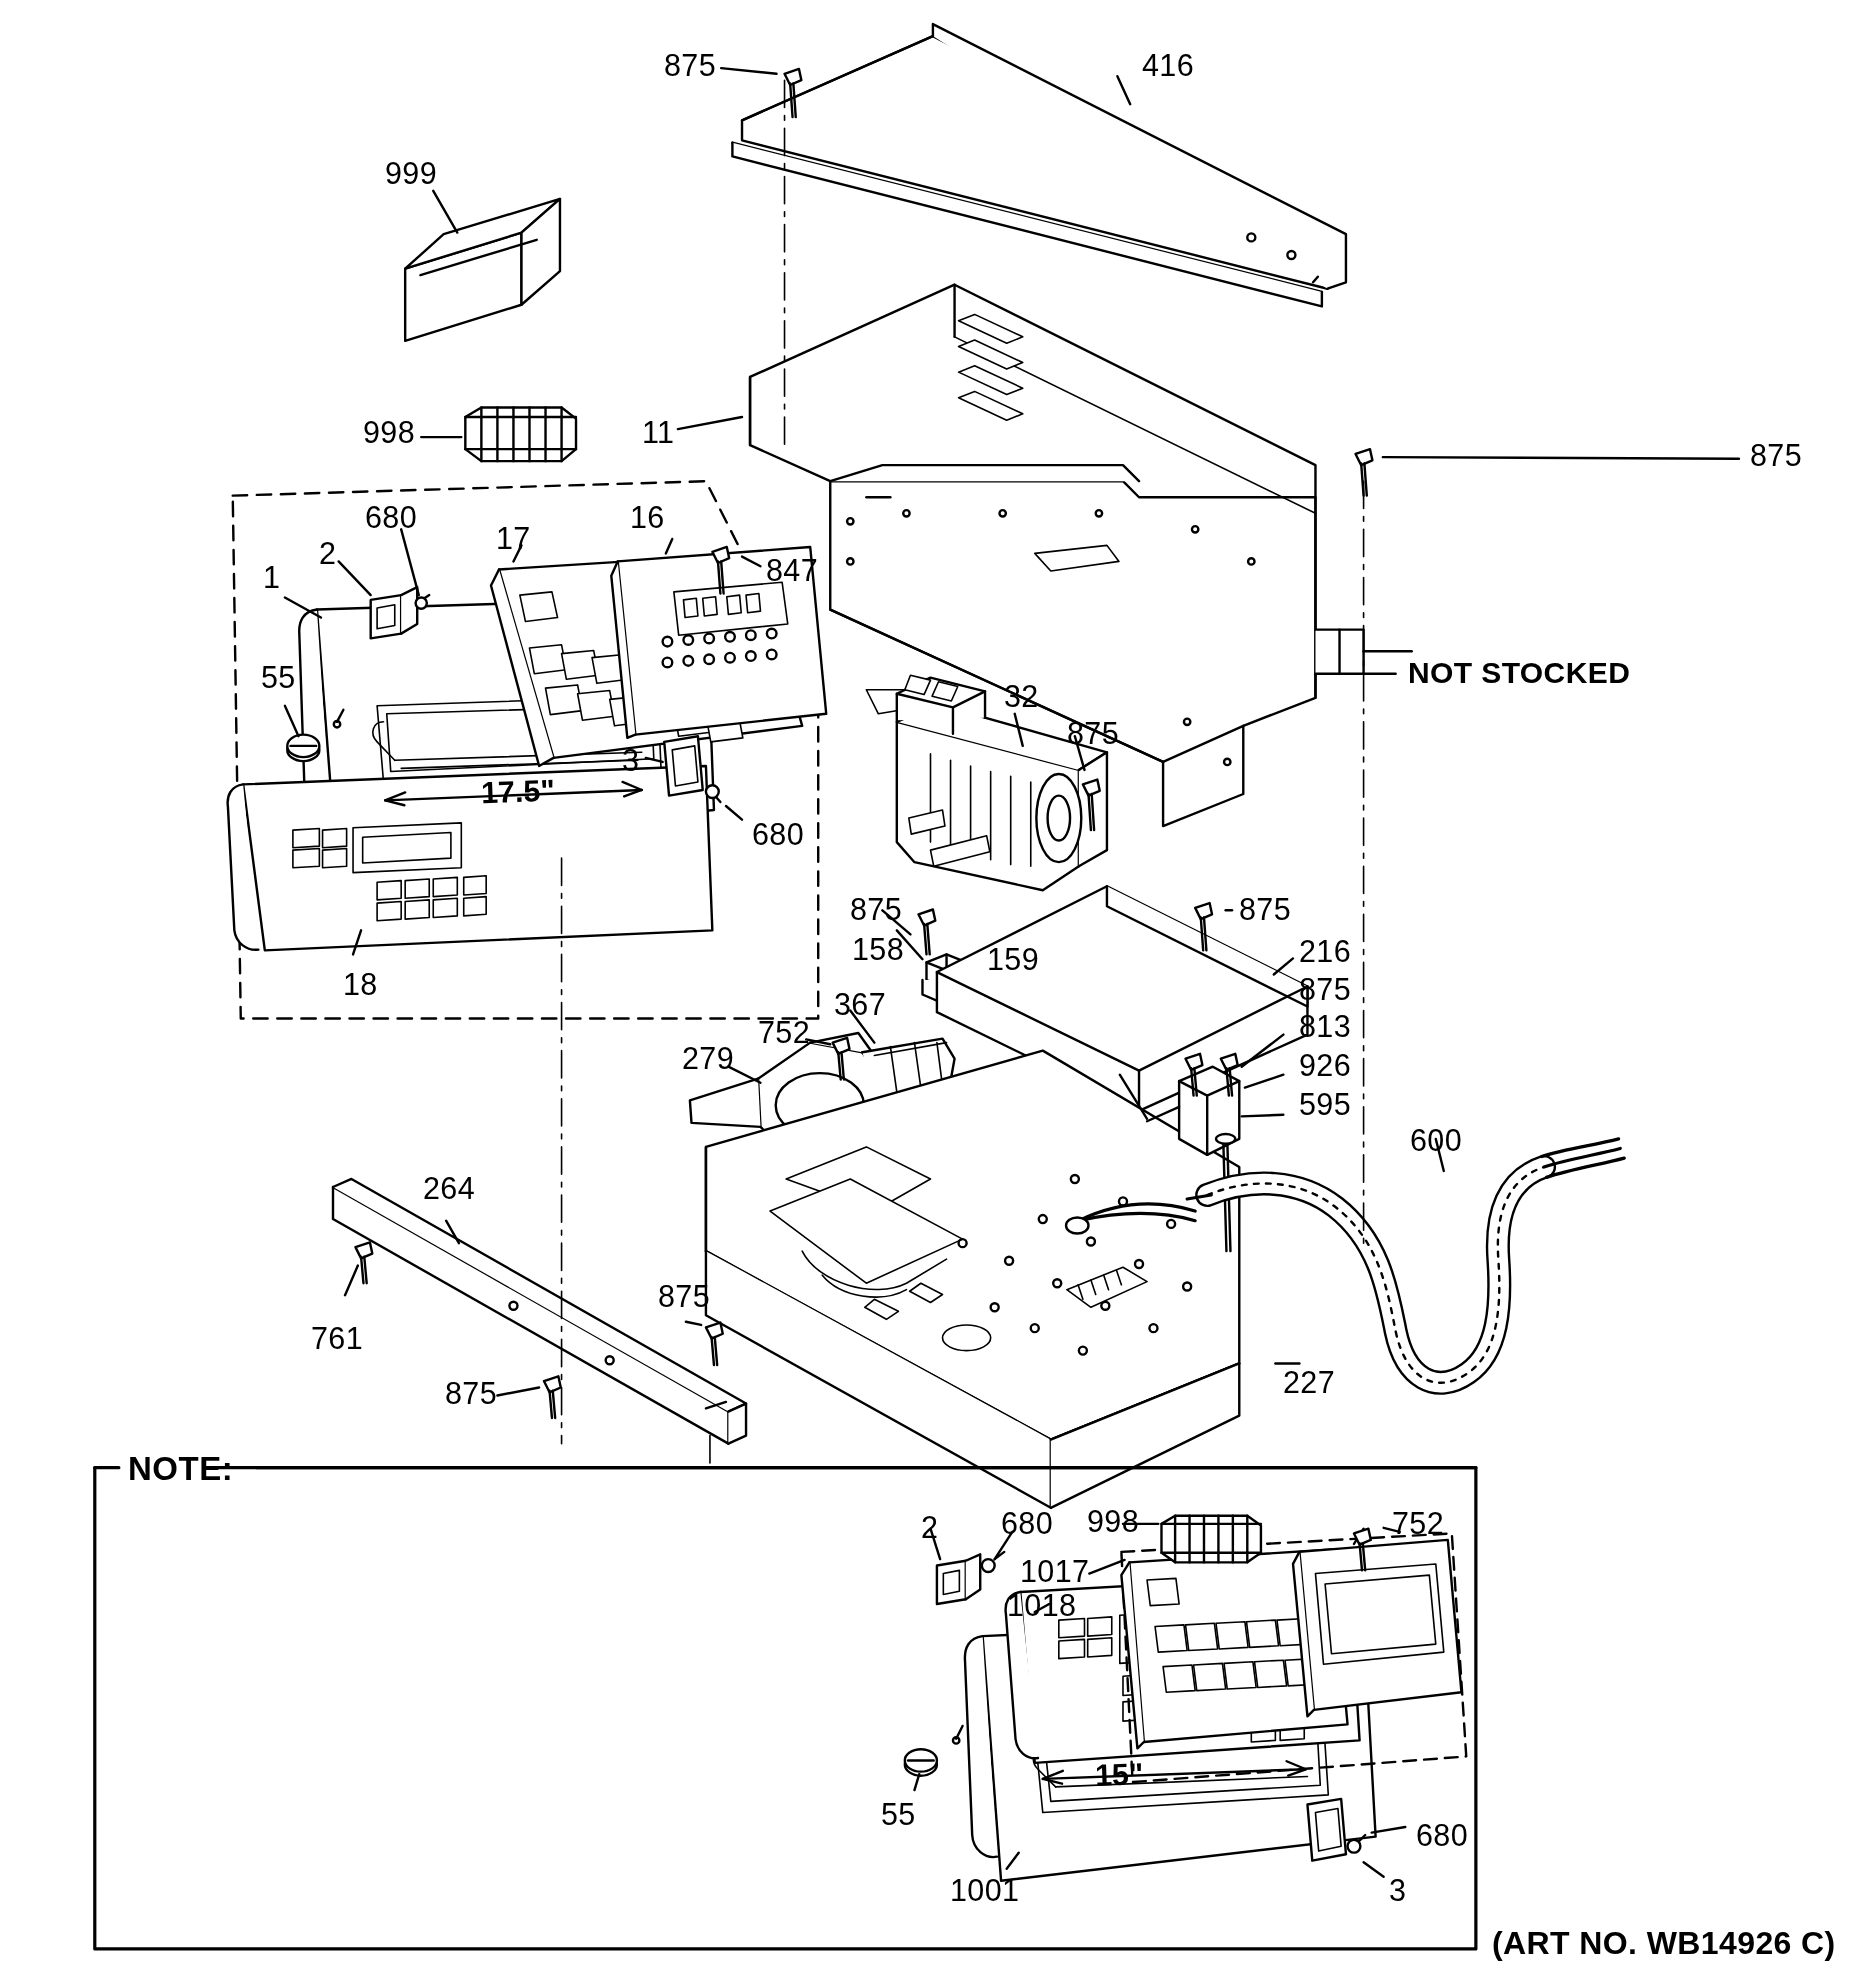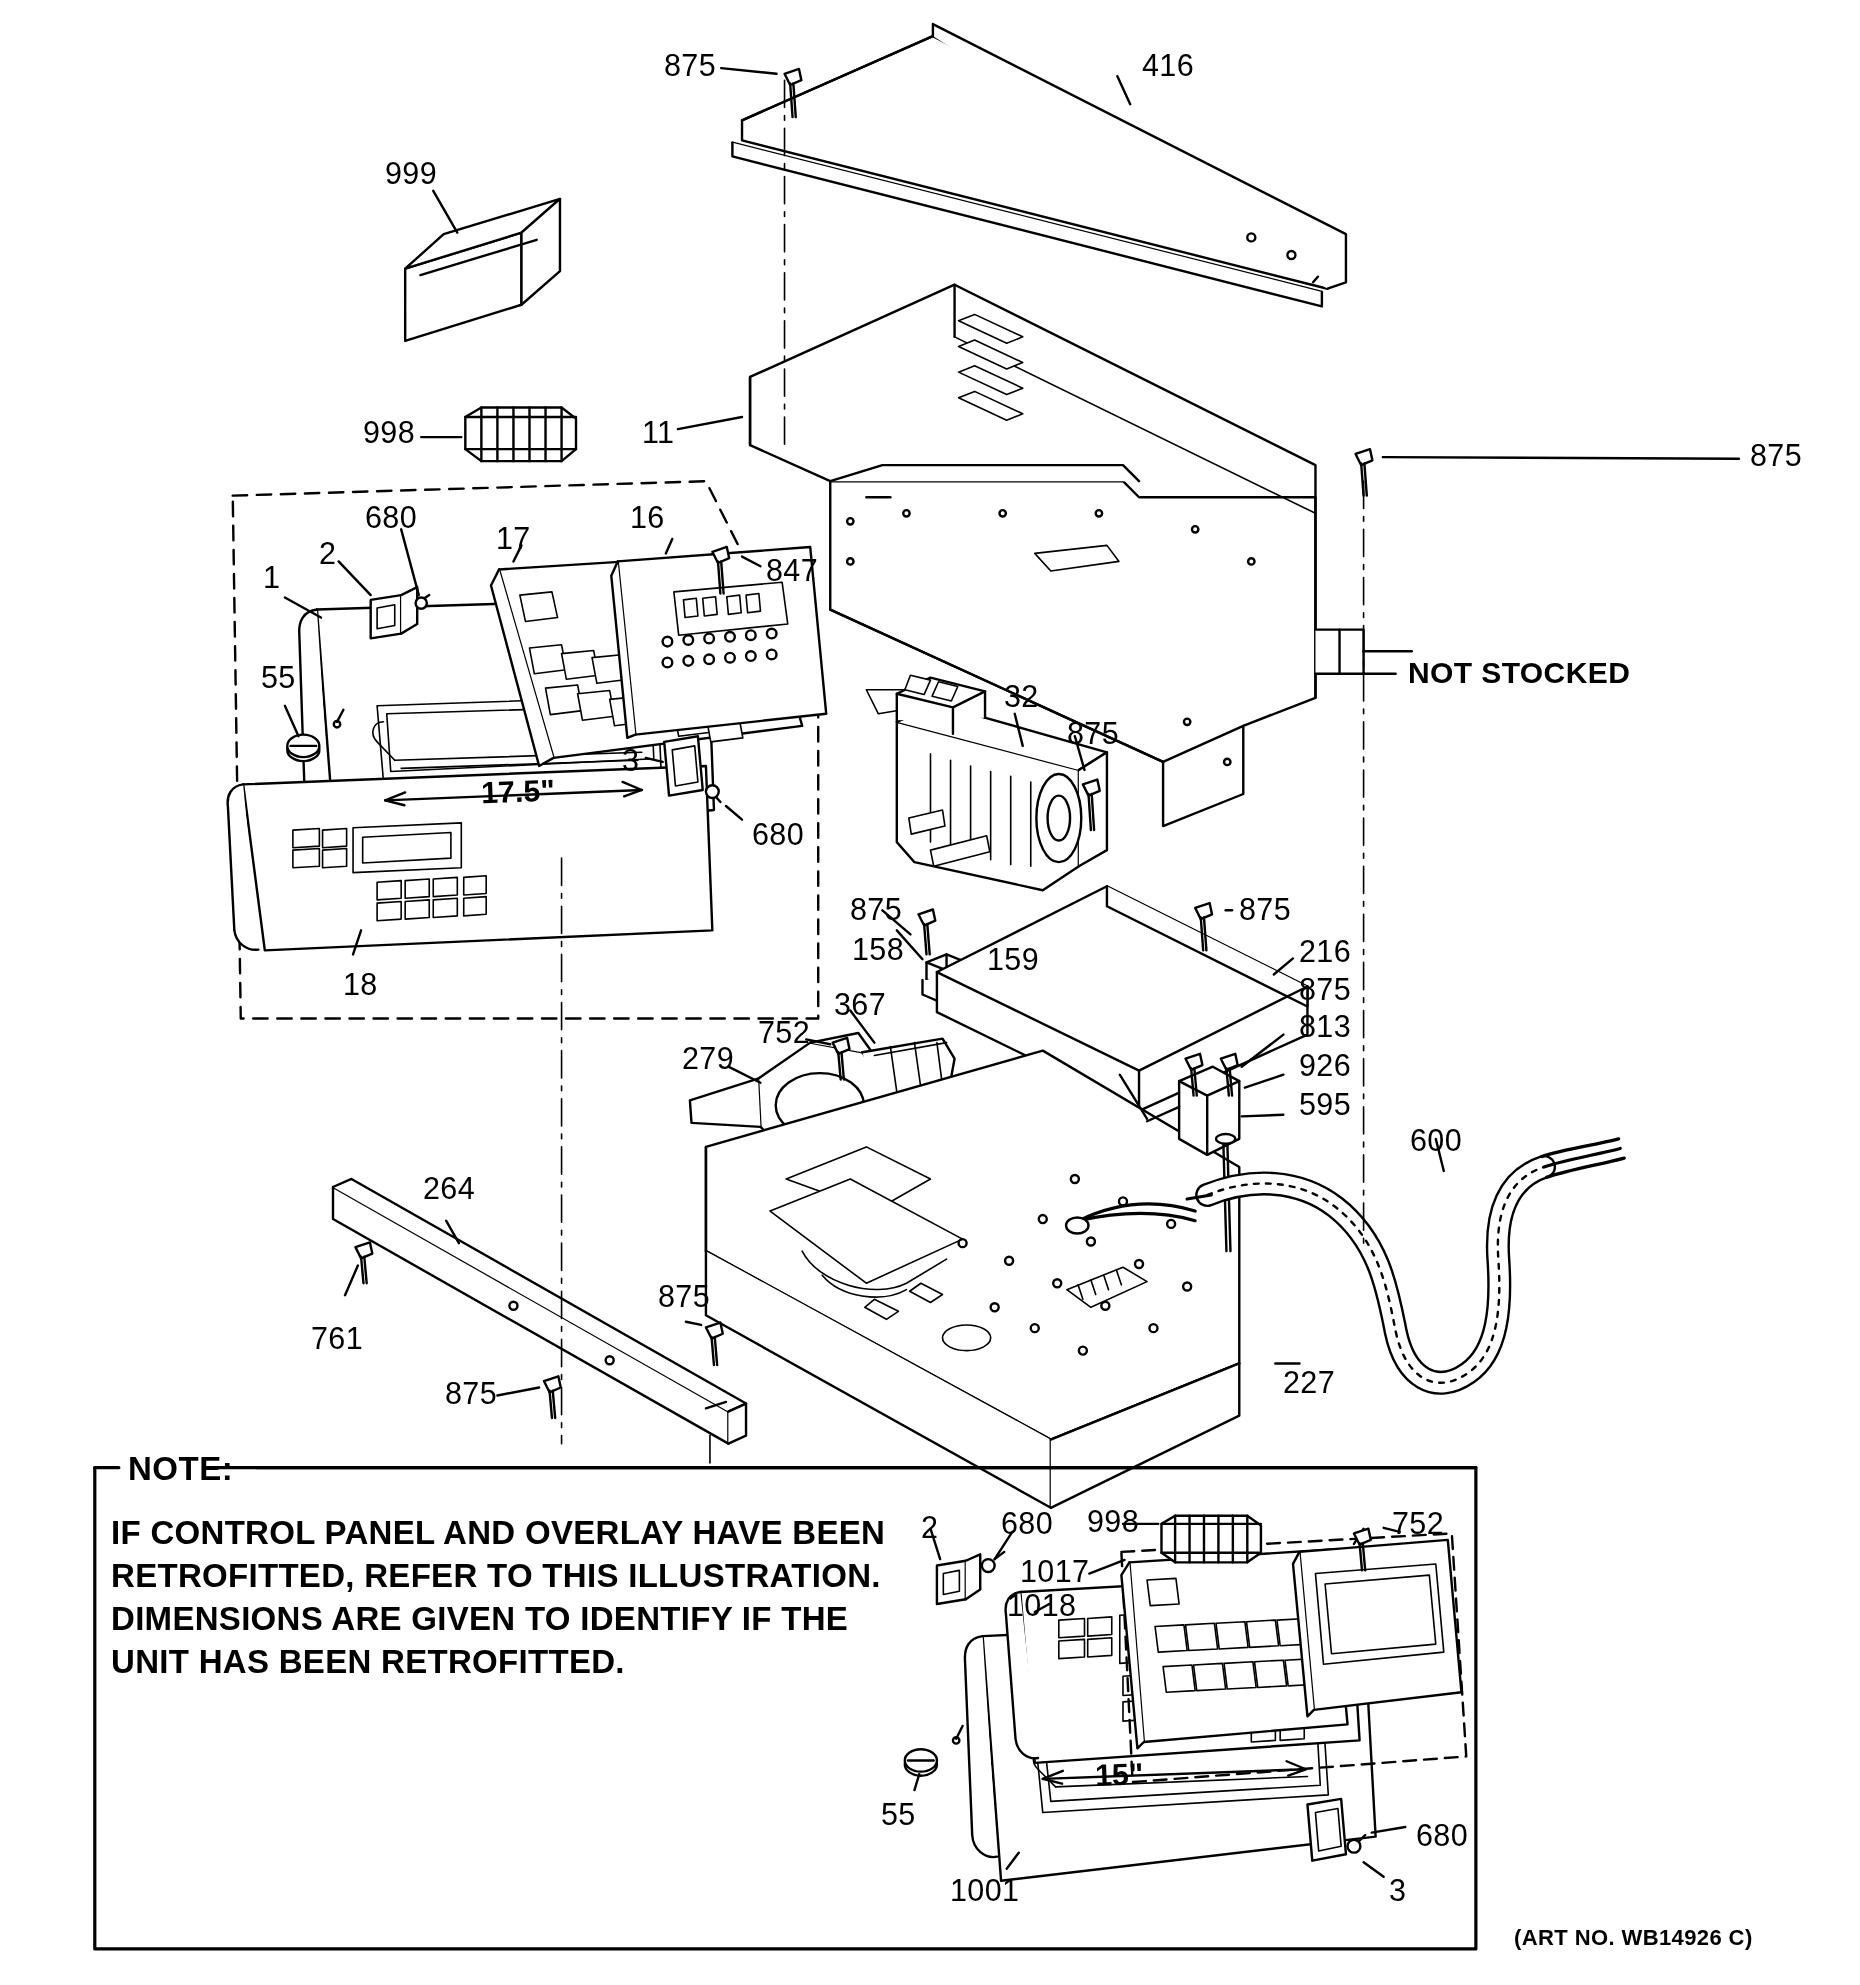--- a/index.html
+++ b/index.html
@@ -60,24 +60,23 @@
     font-weight: bold;
     font-size: 30px;
     letter-spacing: 0.4px;
     white-space: nowrap;
     color: #000;
   }
   .art-no {
     position: absolute;
     font-family: "Liberation Sans", sans-serif;
     font-weight: bold;
-    font-size: 22px;
+    font-size: 32px;
     letter-spacing: 0.4px;
     color: #000;
-    margin-left: 22px;
   }
   .dim-label {
     position: absolute;
     font-family: "Liberation Sans", sans-serif;
     font-weight: bold;
     font-size: 30.5px;
     color: #000;
   }
 </style>
 </head>
@@ -567,18 +566,17 @@
   <div class="callout" style="left:1416px; top:1818px;">680</div>
   <div class="callout" style="left:1389px; top:1873px;">3</div>
   <div class="callout" style="left:950px; top:1873px;">1001</div>
 
   <div class="dim-label" style="left:481px; top:774px; transform: rotate(-2deg);">17.5"</div>
   <div class="dim-label" style="left:1095px; top:1757px; transform: rotate(-2deg);">15"</div>
 
   <div class="bold-label" style="left:1408px; top:656px;">NOT STOCKED</div>
 
   <div class="note-label" style="left:128px; top:1450px;">NOTE:</div>
-  <div class="note-text" style="left:111px; top:1512px; width:802px;">IF CONTROL PANEL AND OVERLAY HAVE BEEN RETROFITTED, REFER TO THIS ILLUSTRATION. DIMENSIONS ARE GIVEN TO IDENTIFY IF THE UNIT HAS BEEN RETROFITTED.</div>
 
   <div class="art-no" style="left:1492px; top:1925px;">(ART NO. WB14926 C)</div>
 
 </div>
 
 
 </body></html>

